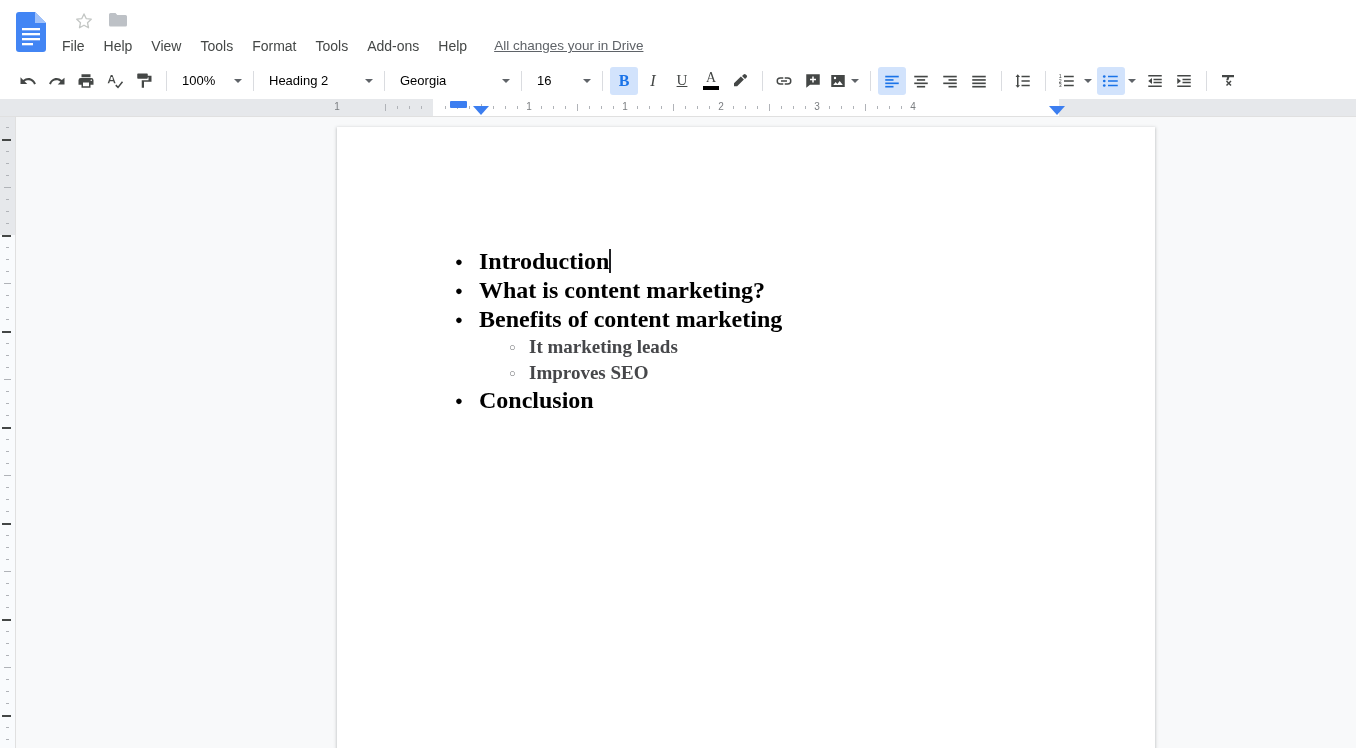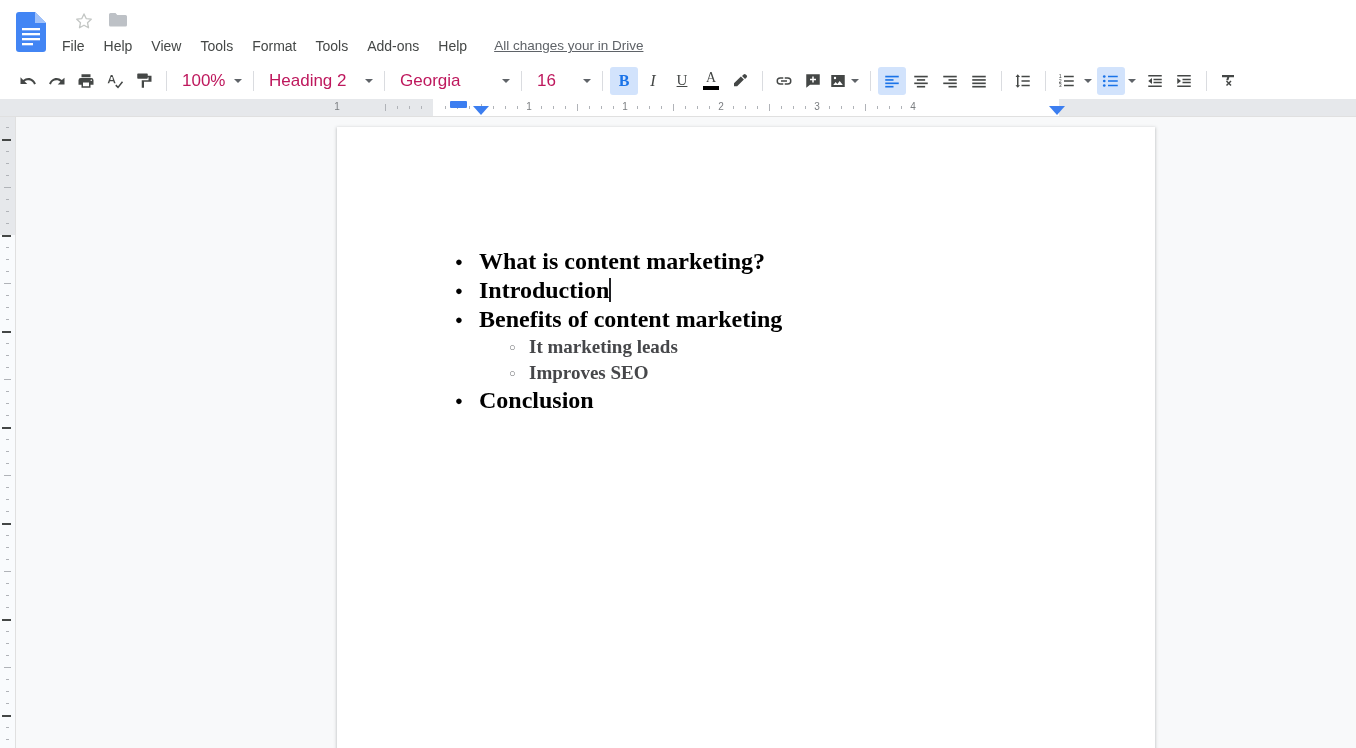--- a/index.html
+++ b/index.html
@@ -110,22 +110,22 @@
   .tb-combo {
     height: 26px;
     display: flex;
     align-items: center;
     cursor: pointer;
     flex: none;
     padding: 0 2px;
     border-radius: 3px;
   }
   .tb-combo .lbl {
-    font-size: 17px;
-    color: #be185d;
+    font-size: 13px;
+    color: #000000;
     white-space: nowrap;
   }
   .caret {
     width: 0; height: 0;
     border-left: 4px solid transparent;
     border-right: 4px solid transparent;
     border-top: 4px solid #5f6368;
     margin-left: 8px;
     margin-right: 2px;
     flex: none;
@@ -659,25 +659,25 @@
         <div class="vtick minor" style="top: 610px;"></div>
         <div class="vtick minor" style="top: 622px;"></div>
       </div>
   </div>
 
   <div class="page">
     <div class="doc-body">
       <ul class="lvl1">
 
         <li>
+          <span class="btext">Introduction</span><span class="caret-bar"></span>
+        </li>
+
+        <li>
           <span class="btext">What is content marketing?</span>
-        </li>
-
-        <li>
-          <span class="btext">Introduction</span><span class="caret-bar"></span>
         </li>
 
         <li>
           <span class="btext">Benefits of content marketing</span>
         </li>
 
         <ul class="lvl2">
           <li>It marketing leads</li>
           <li>Improves SEO</li>
         </ul>

